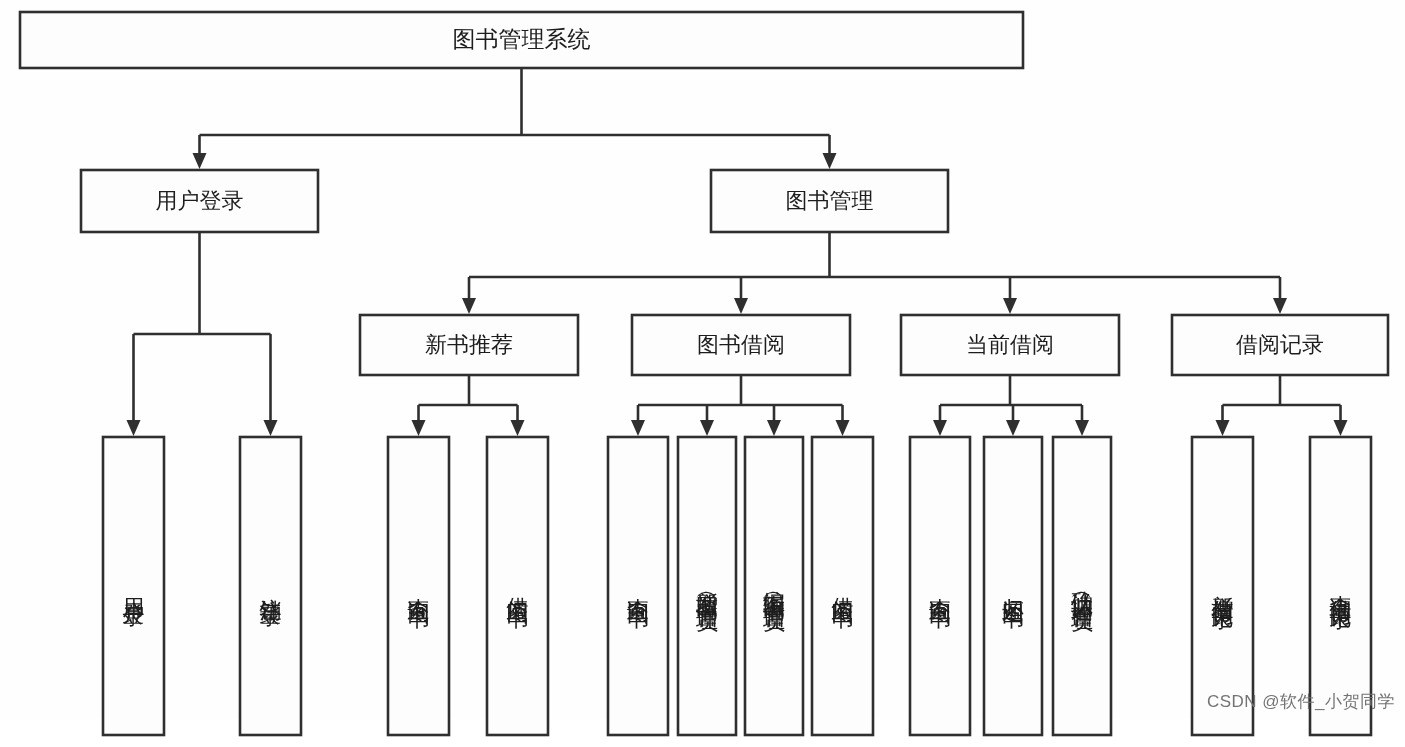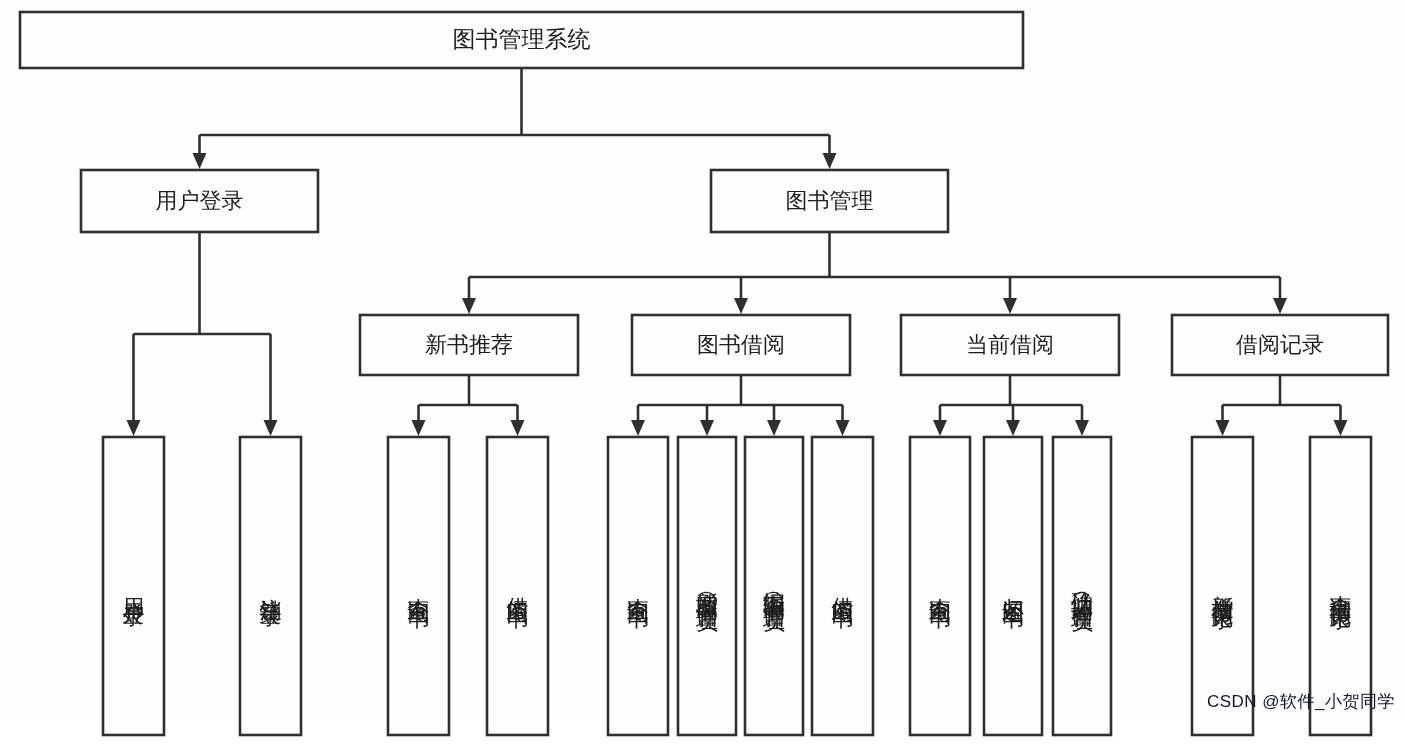--- a/index.html
+++ b/index.html
@@ -26,21 +26,21 @@
     font-family:"Liberation Sans","DejaVu Sans",sans-serif;
     font-size:22px;color:#1d1d1d;
     letter-spacing:3px;
     line-height:1;
     white-space:nowrap;
     pointer-events:none;
   }
   .watermark{
     position:absolute;right:10px;bottom:6px;
     font-family:"Liberation Sans","DejaVu Sans",sans-serif;
-    font-size:17px;color:#0f172a;letter-spacing:0.5px;
+    font-size:17px;color:#737373;letter-spacing:0.5px;
     white-space:nowrap;
     margin-top:32px;
   }
 </style>
 </head>
 <body>
 
 <div id="stage">
 
   <svg id="diagram" viewBox="0 0 1405 747">

